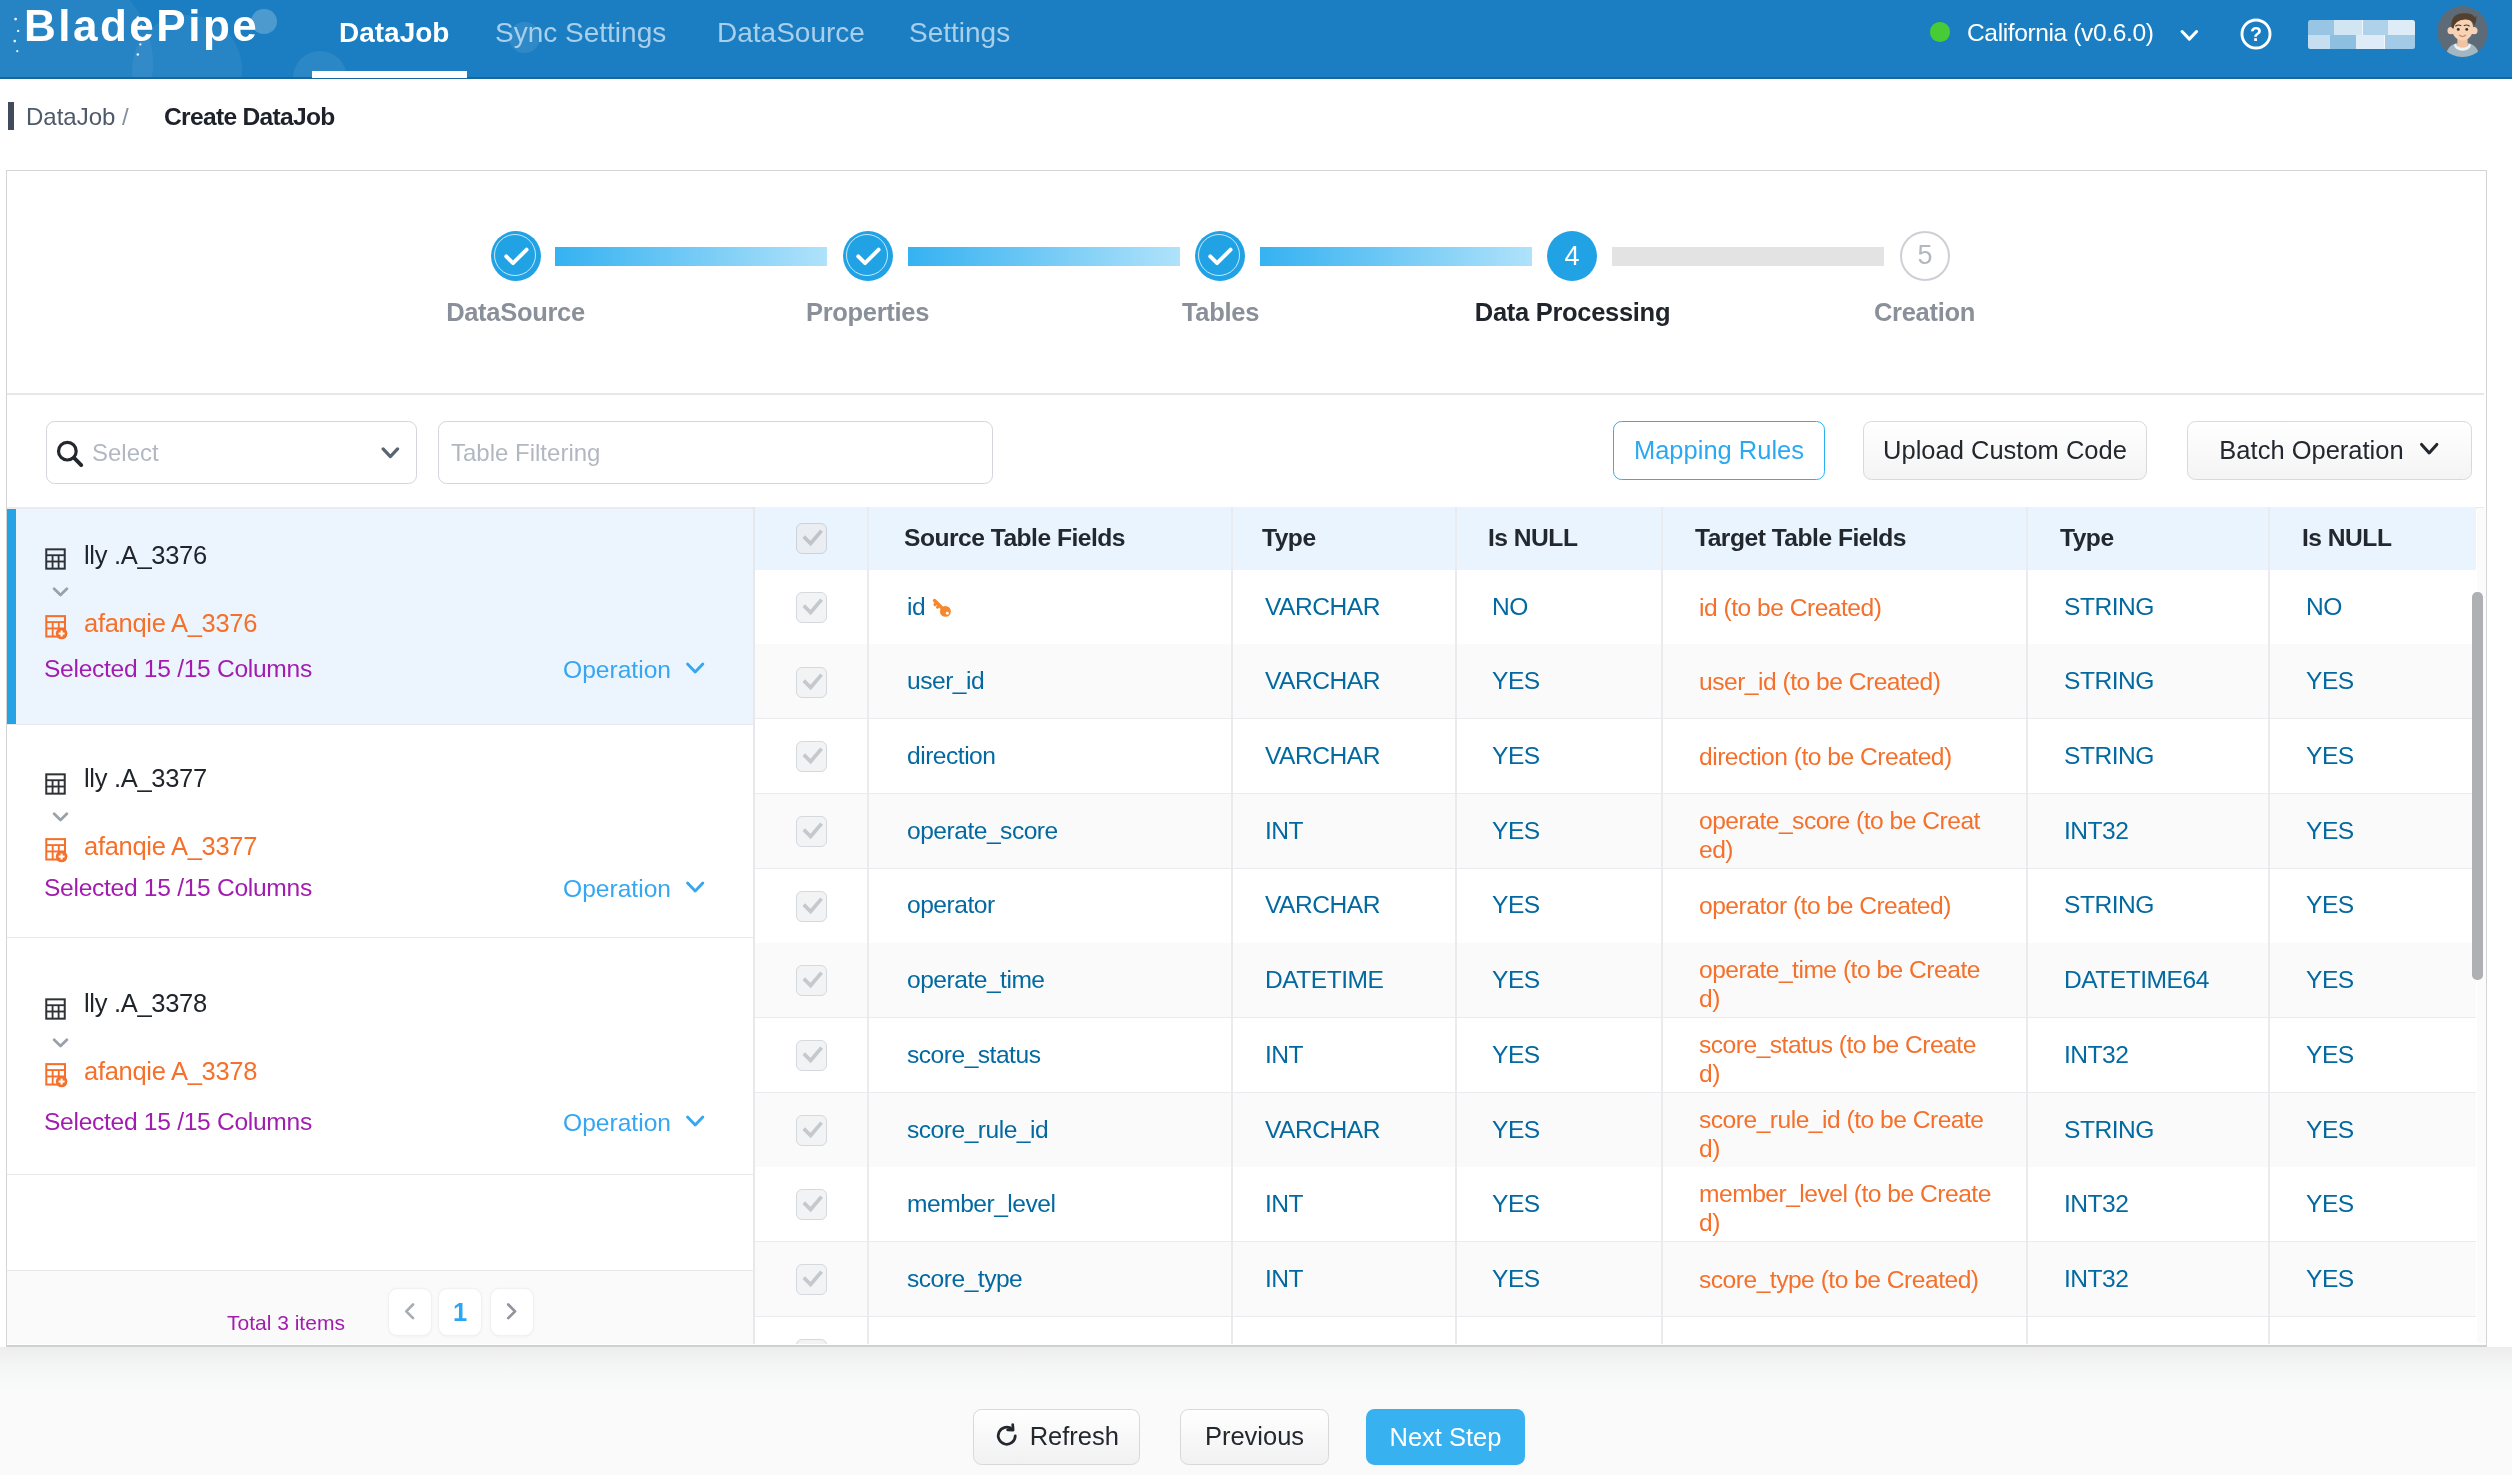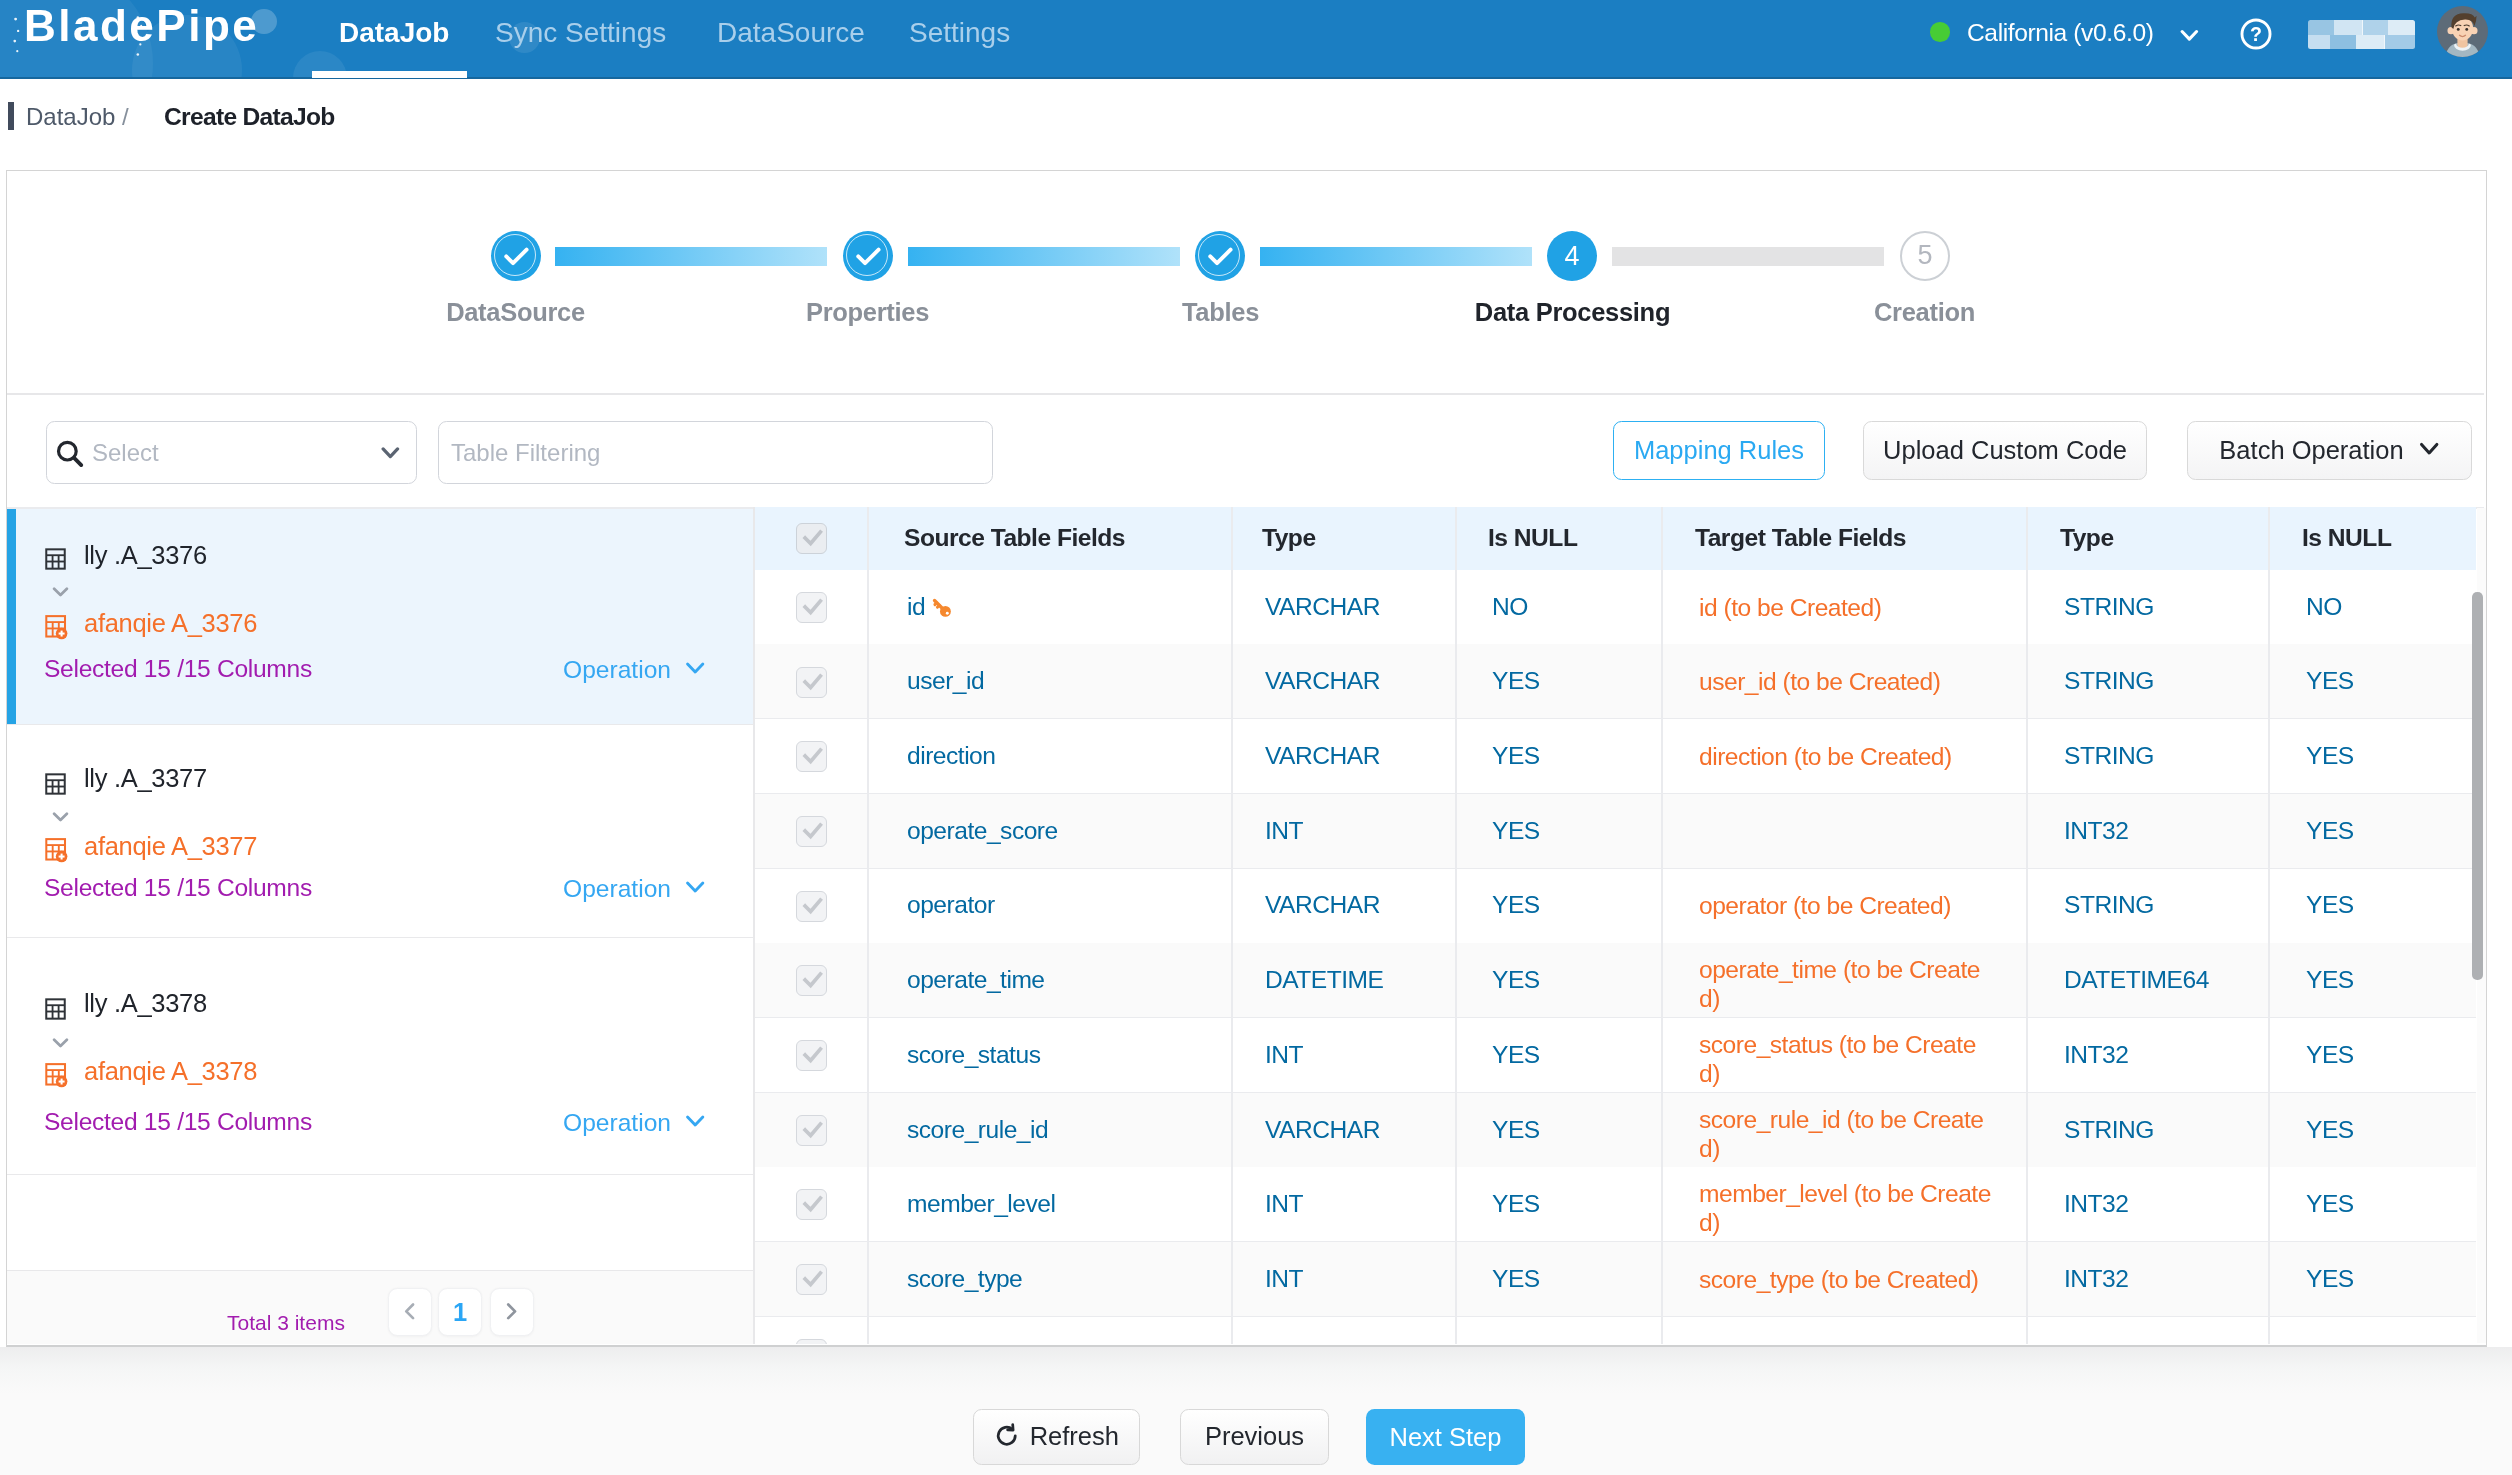--- a/index.html
+++ b/index.html
@@ -372,20 +372,21 @@
       <div class="td" style="left:1551px;top:235px;">YES</div>
       <div class="abs" style="left:0px;top:287px;width:1721px;height:75px;background:#fafafa;border-bottom:1.7px solid #eaebee;"></div>
       <div class="cbx" style="left:41px;top:309px;">
         <svg width="25.5" height="22" viewBox="0 0 30 26">
           <path d="M6 13 l6.5 6.5 L24 6" stroke="#c5c8cd" stroke-width="4.4" fill="none" stroke-linecap="square"></path>
         </svg>
       </div>
       <div class="td" style="left:152px;top:310px;">operate_score</div>
       <div class="td" style="left:510px;top:310px;">INT</div>
       <div class="td" style="left:737px;top:310px;">YES</div>
+      <div class="td or" style="left:944px;top:299px;">operate_score (to be Creat<br>ed)</div>
       <div class="td" style="left:1309px;top:310px;">INT32</div>
       <div class="td" style="left:1551px;top:310px;">YES</div>
       <div class="abs" style="left:0px;top:362px;width:1721px;height:75px;background:#ffffff;border-bottom:1.7px solid #eaebee;"></div>
       <div class="cbx" style="left:41px;top:384px;">
         <svg width="25.5" height="22" viewBox="0 0 30 26">
           <path d="M6 13 l6.5 6.5 L24 6" stroke="#c5c8cd" stroke-width="4.4" fill="none" stroke-linecap="square"></path>
         </svg>
       </div>
       <div class="td" style="left:152px;top:384px;">operator</div>
       <div class="td" style="left:510px;top:384px;">VARCHAR</div>

